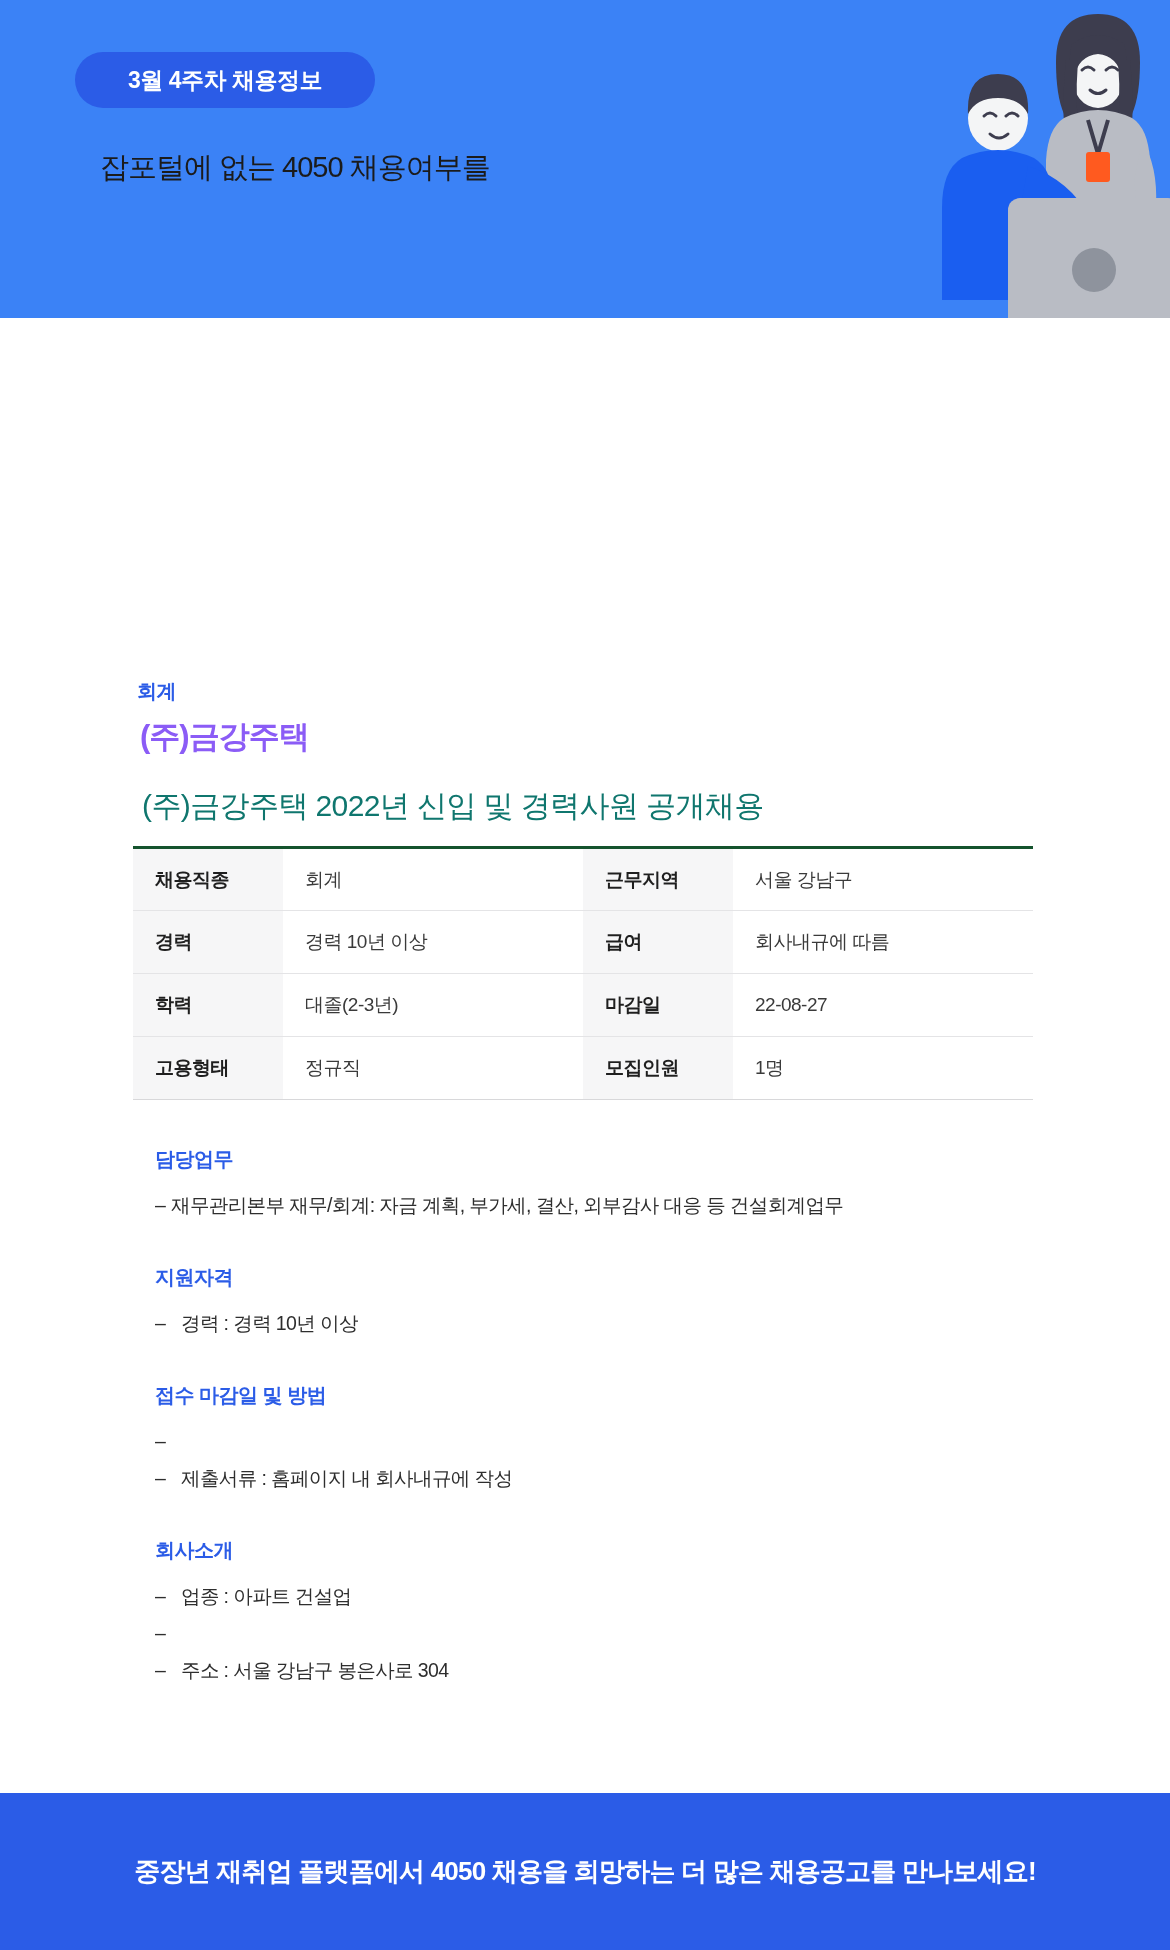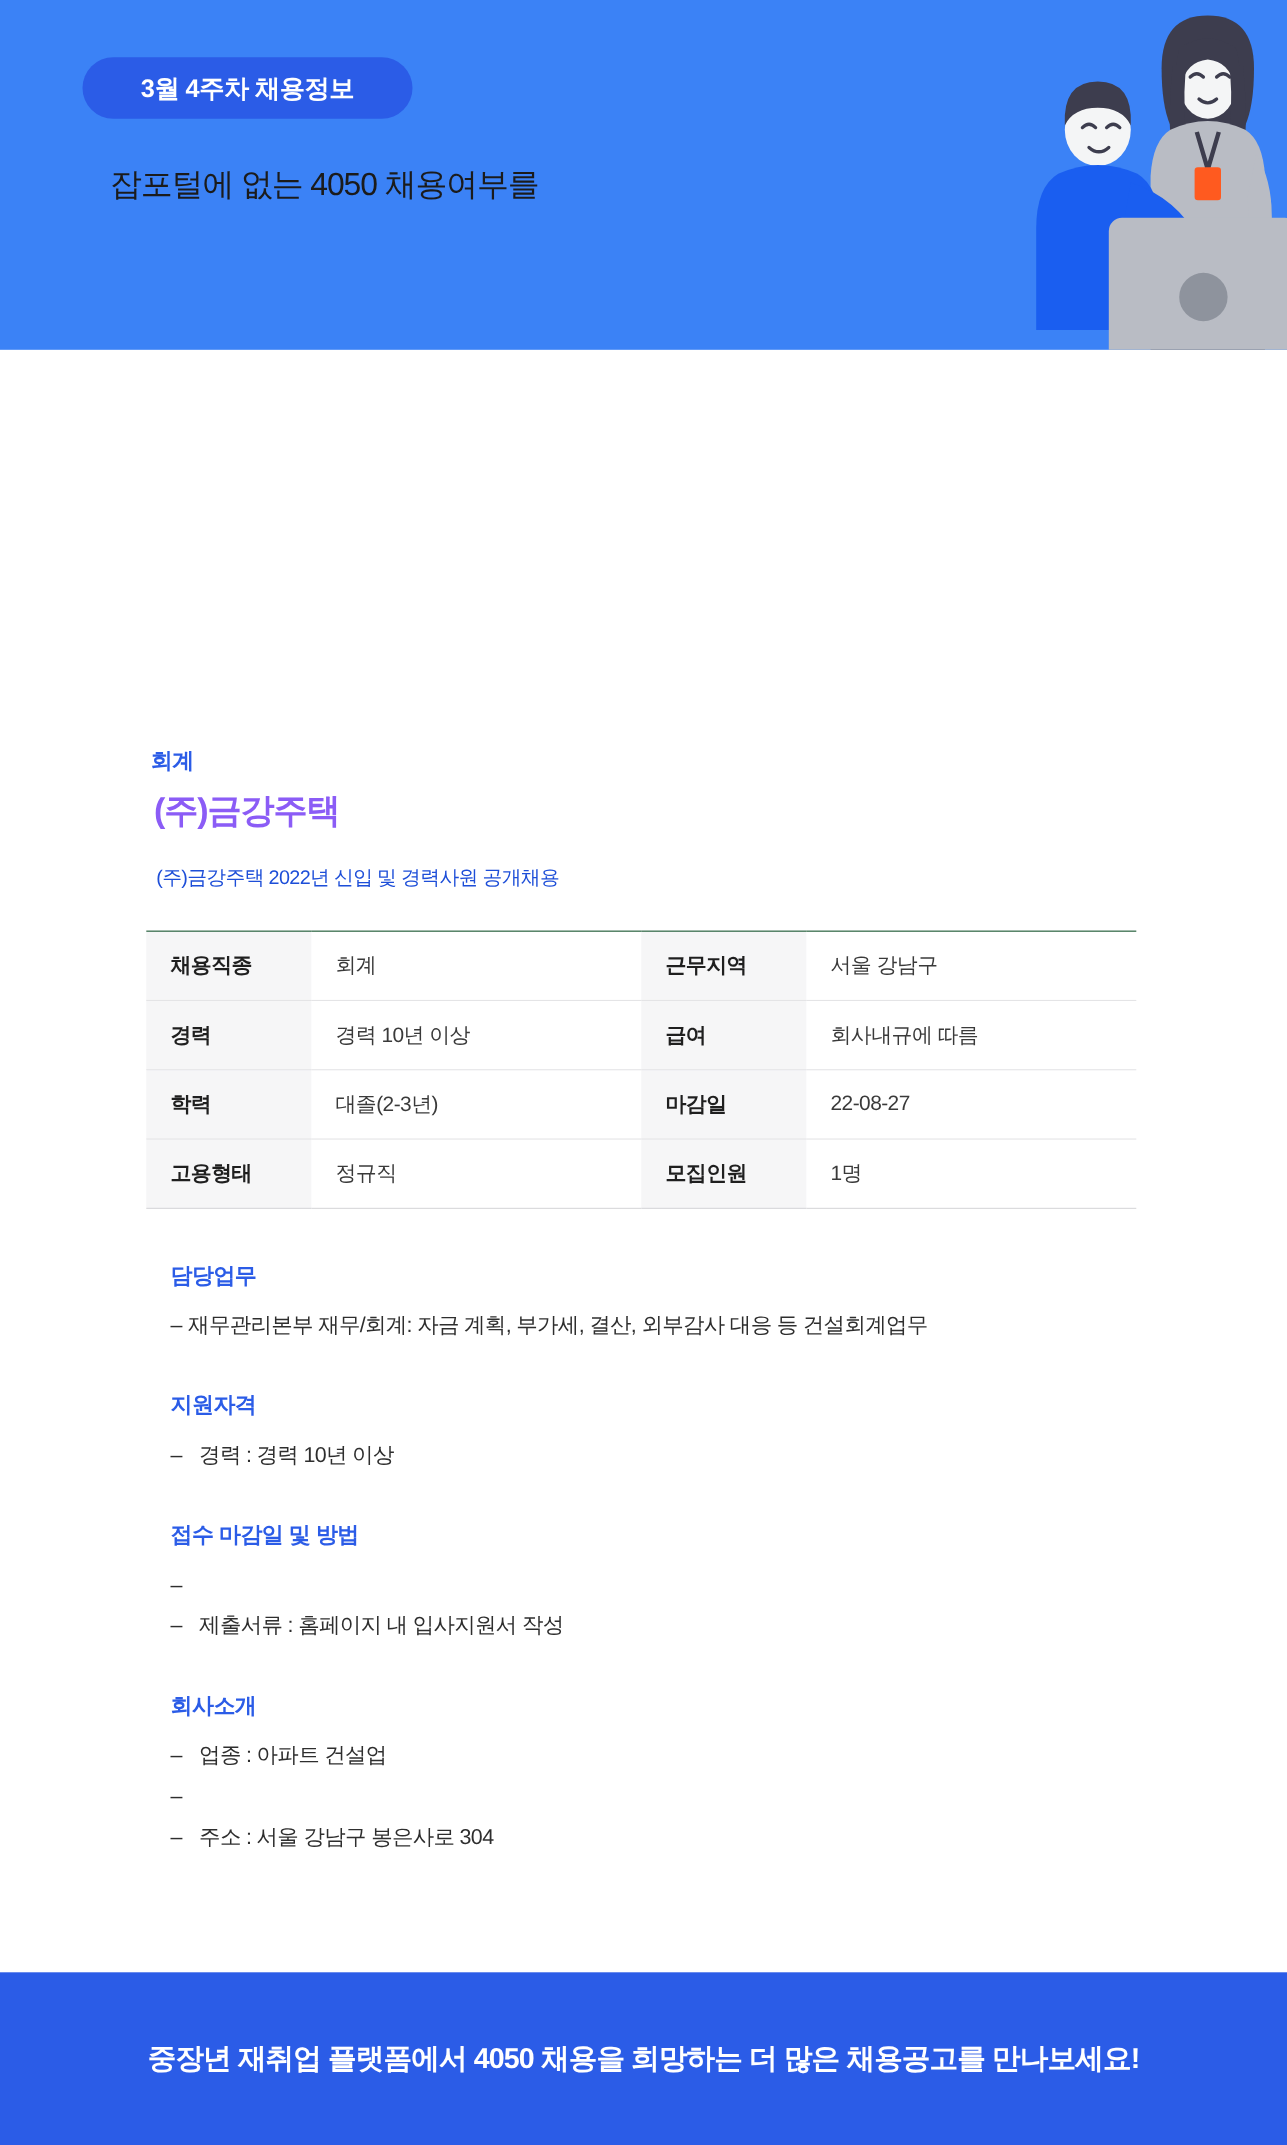--- a/index.html
+++ b/index.html
@@ -88,33 +88,33 @@
     top: 398px;
     font-size: 31px;
     font-weight: bold;
     color: #8b5cf6;
     letter-spacing: -1px;
   }
   .job-title {
     position: absolute;
     left: 142px;
     top: 468px;
-    font-size: 18px;
-    color: #1d4ed8;
+    font-size: 30px;
+    color: #0f766e;
     letter-spacing: -0.6px;
   }
 
   
   .info-table {
     position: absolute;
     left: 133px;
     top: 528px;
     width: 900px;
     border-collapse: collapse;
-    border-top: 1px solid #14532d;
+    border-top: 3px solid #14532d;
     border-bottom: 1px solid #d8d8da;
     font-size: 19px;
   }
   .info-table tr { height: 63px; }
   .info-table td {
     border-bottom: 1px solid #e4e4e6;
     padding: 0 0 0 22px;
     letter-spacing: -0.5px;
     vertical-align: middle;
   }
@@ -283,21 +283,21 @@
       </div>
     </div>
 
     <div class="section">
       <div class="section-title">접수 마감일 및 방법</div>
       <div class="section-item">
         <span class="dash">–</span>
       </div>
       <div class="section-item">
         <span class="dash">–</span>
-        <span>제출서류 : 홈페이지 내 입사지원서 작성</span>
+        <span>제출서류 : 홈페이지 내 회사내규에 작성</span>
       </div>
     </div>
 
     <div class="section">
       <div class="section-title">회사소개</div>
       <div class="section-item">
         <span class="dash">–</span>
         <span>업종 : 아파트 건설업</span>
       </div>
       <div class="section-item">

